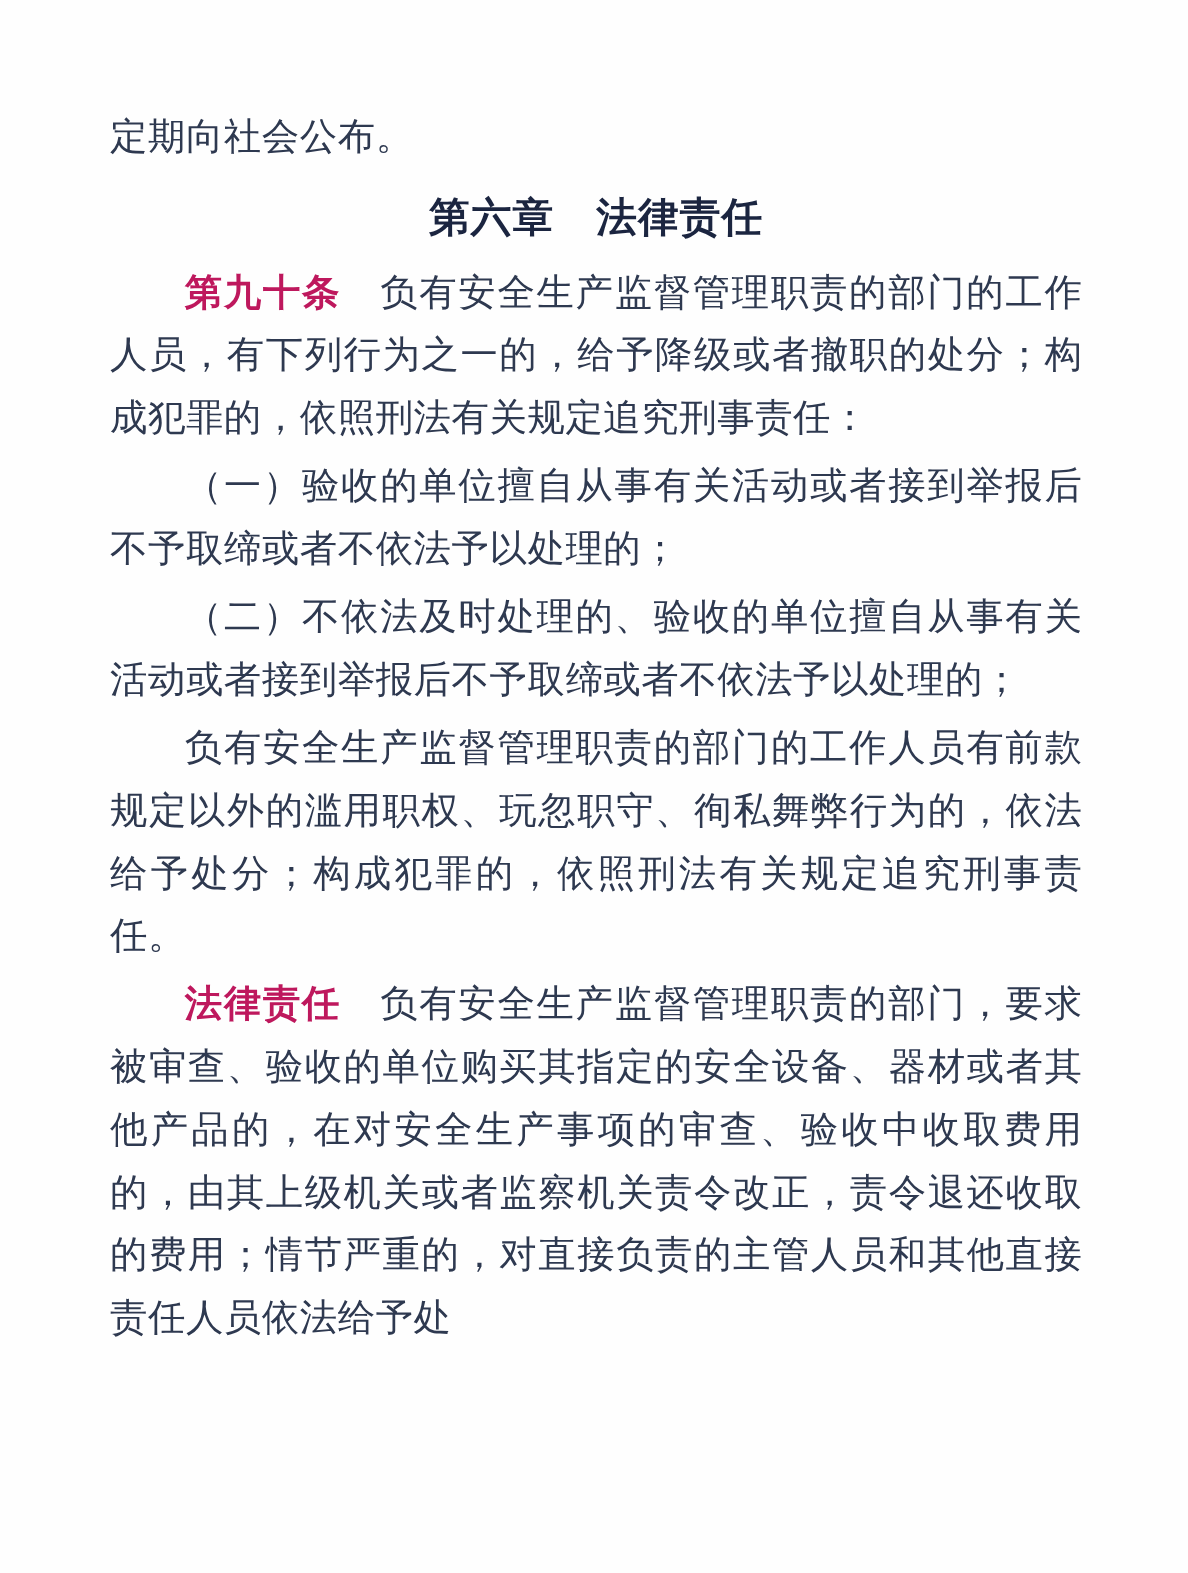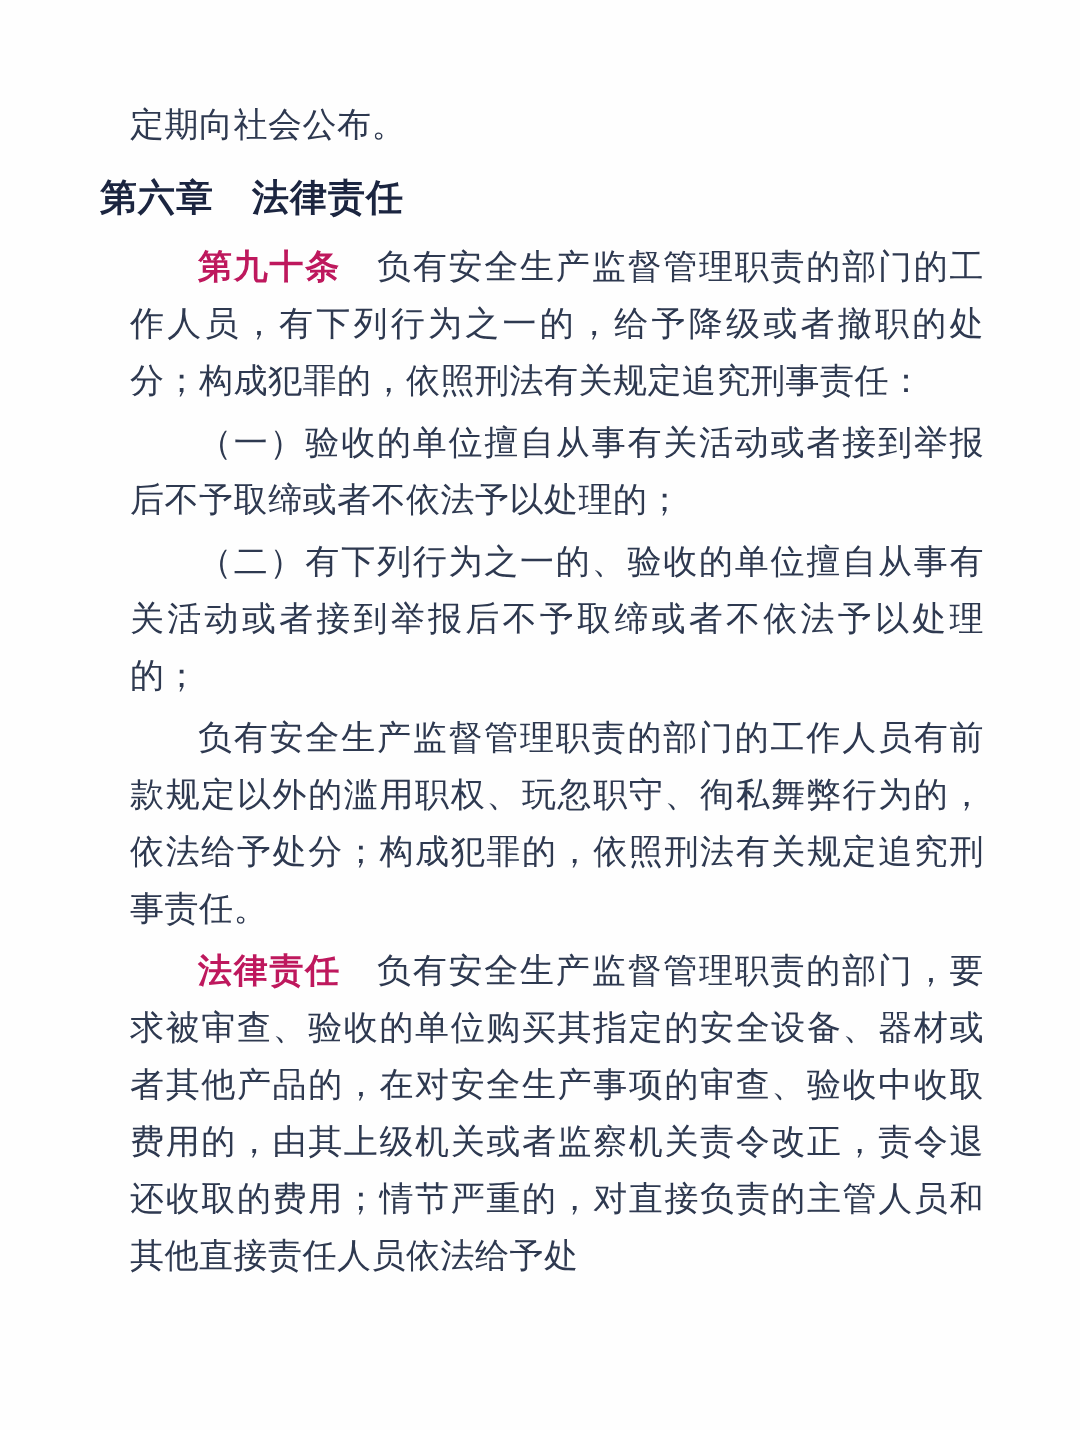--- a/index.html
+++ b/index.html
@@ -19,29 +19,28 @@
   .para {
     font-family: "Liberation Serif", "DejaVu Serif", serif;
     font-size: 34px;
     line-height: 57px;
     color: #2e3950;
     text-align: justify;
     text-justify: inter-ideograph;
     text-indent: 2em;
     margin-bottom: 5px;
     letter-spacing: 0.5px;
-    margin-left: 30px;
   }
   .para.no-indent { text-indent: 0; }
   .chapter-heading {
     font-family: "Liberation Sans", "DejaVu Sans", sans-serif;
     font-size: 37px;
     font-weight: bold;
     color: #1b2540;
-    text-align: left;
+    text-align: center;
     line-height: 57px;
     margin: 16px 0 12px 0;
     letter-spacing: 1px;
   }
   .article-number {
     font-family: "Liberation Sans", "DejaVu Sans", sans-serif;
     font-weight: bold;
     color: #be185d;
   }
 </style>
@@ -51,21 +50,21 @@
 <div class="page">
 
   <p class="para no-indent"><span>定期向社会公布。</span></p>
 
   <h2 class="chapter-heading">第六章　法律责任</h2>
 
   <p class="para"><strong class="article-number">第九十条</strong><span>　负有安全生产监督管理职责的部门的工作人员，有下列行为之一的，给予降级或者撤职的处分；构成犯罪的，依照刑法有关规定追究刑事责任：</span></p>
 
   <p class="para"><span>（一）验收的单位擅自从事有关活动或者接到举报后不予取缔或者不依法予以处理的；</span></p>
 
-  <p class="para"><span>（二）有下列行为之一的、验收的单位擅自从事有关活动或者接到举报后不予取缔或者不依法予以处理的；</span></p>
+  <p class="para"><span>（二）不依法及时处理的、验收的单位擅自从事有关活动或者接到举报后不予取缔或者不依法予以处理的；</span></p>
 
 
 
   <p class="para"><span>负有安全生产监督管理职责的部门的工作人员有前款规定以外的滥用职权、玩忽职守、徇私舞弊行为的，依法给予处分；构成犯罪的，依照刑法有关规定追究刑事责任。</span></p>
 
   <p class="para"><strong class="article-number">法律责任</strong><span>　负有安全生产监督管理职责的部门，要求被审查、验收的单位购买其指定的安全设备、器材或者其他产品的，在对安全生产事项的审查、验收中收取费用的，由其上级机关或者监察机关责令改正，责令退还收取的费用；情节严重的，对直接负责的主管人员和其他直接责任人员依法给予处</span></p>
 
 </div>
 
 </body></html>

